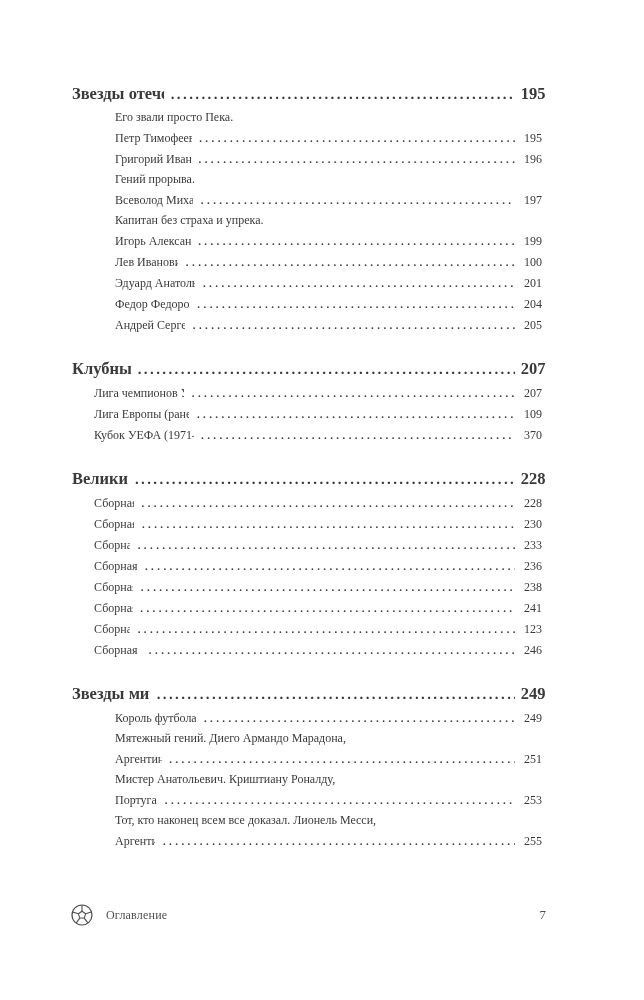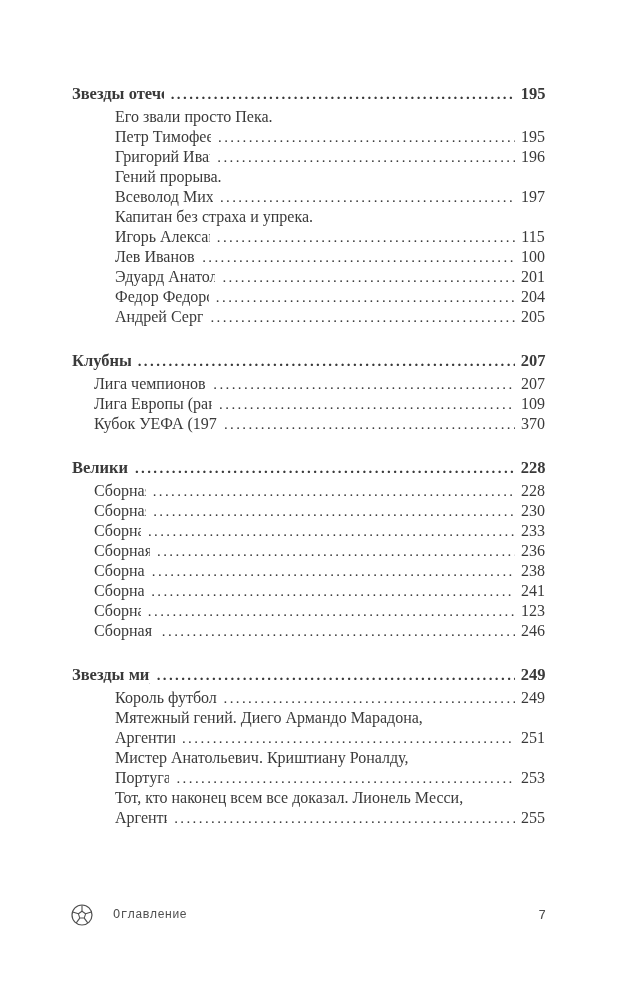--- a/index.html
+++ b/index.html
@@ -16,21 +16,21 @@
     top: 84px;
     left: 72px;
     right: 98px;
   }
   .toc-section { margin-top: 24px; }
   .toc-section:first-child { margin-top: 0; }
   .toc-row {
     display: flex;
     align-items: baseline;
     line-height: 20px;
-    font-size: 16px;
+    font-size: 12px;
   }
   .toc-row.heading {
     font-weight: bold;
     font-size: 16.5px;
     margin-bottom: 3px;
   }
   .toc-row.indent-1 { padding-left: 22px; }
   .toc-row.indent-2 { padding-left: 43px; }
   .toc-text { white-space: nowrap; flex: 0 1 auto; overflow: hidden; }
   .leader {
@@ -53,24 +53,23 @@
     white-space: nowrap;
   }
   .footer {
     position: absolute;
     left: 70px;
     right: 98px;
     top: 901px;
     height: 28px;
     display: flex;
     align-items: center;
-    font-family: Liberation Mono, monospace;
+    font-family: Liberation Serif, serif;
     font-size: 12px;
     color: #4f4f4f;
-    gap: 7px;
   }
   .ball { display: inline-flex; width: 24px; height: 24px; }
   .footer-label { margin-left: 12px; letter-spacing: 0.2px; }
   .footer-page { margin-left: auto; font-size: 13px; color: #4f4f4f; }
 </style>
 </head>
 <body>
 
 <div class="content">
     <section class="toc-section">
@@ -99,21 +98,21 @@
         <span class="toc-text">Всеволод Михайлович Бобров (1922–1979)</span>
         <span class="leader"></span>
         <span class="toc-page">197</span>
       </div>
       <div class="toc-row indent-2">
         <span class="toc-text">Капитан без страха и упрека.</span>
       </div>
       <div class="toc-row indent-2">
         <span class="toc-text">Игорь Александрович Нетто (1930–1999)</span>
         <span class="leader"></span>
-        <span class="toc-page">115</span>
+        <span class="toc-page">199</span>
       </div>
       <div class="toc-row indent-2">
         <span class="toc-text">Лев Иванович Яшин (1929–1990)</span>
         <span class="leader"></span>
         <span class="toc-page">100</span>
       </div>
       <div class="toc-row indent-2">
         <span class="toc-text">Эдуард Анатольевич Стрельцов (1937–1990)</span>
         <span class="leader"></span>
         <span class="toc-page">201</span>

